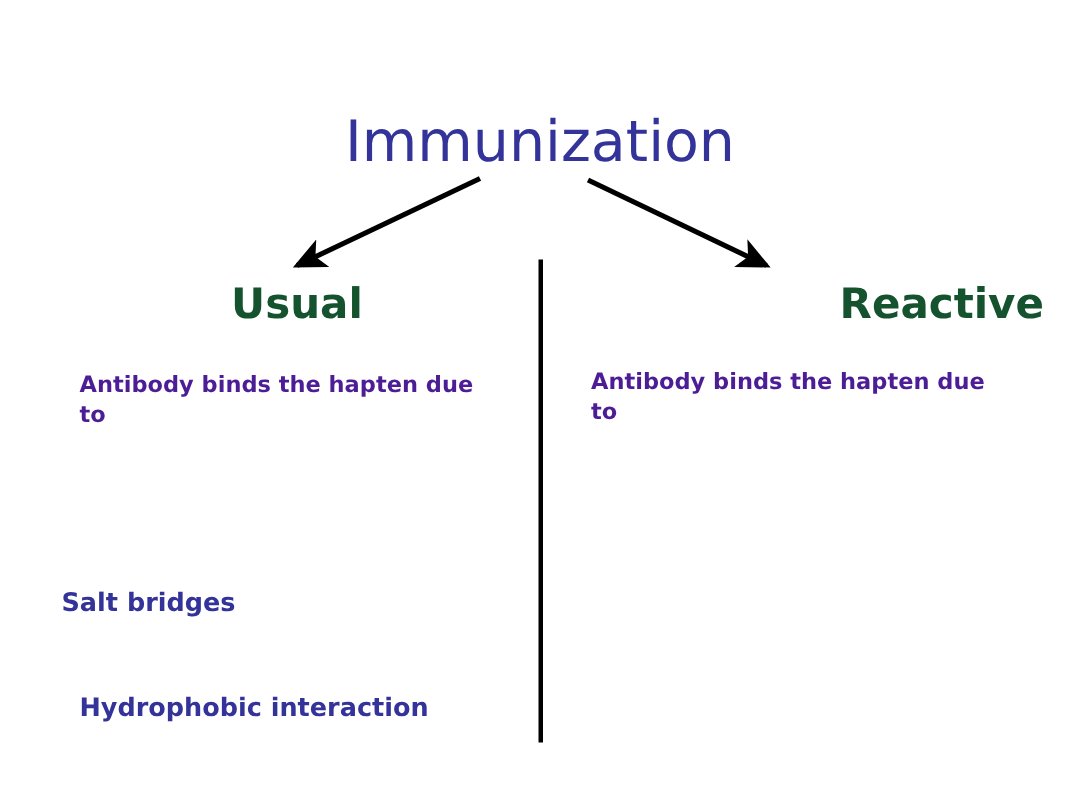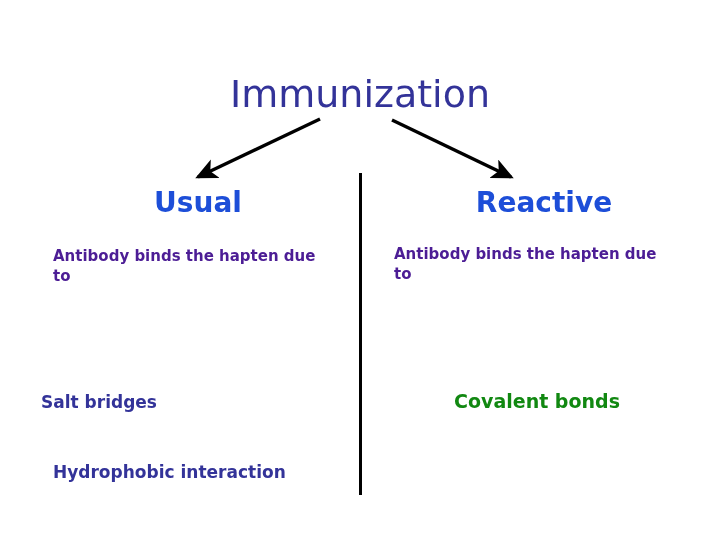--- a/index.html
+++ b/index.html
@@ -59,27 +59,27 @@
   .col {
     position: absolute;
     top: 186px;
   }
   .col-left  { left: 40px;  width: 312px; }
   .col-right { left: 386px; width: 310px; }
 
   .col-head {
     font-size: 28px;
     font-weight: bold;
-    color: #1d4ed8;
+    color: #14532d;
     line-height: 34px;
     text-align: center;
     margin: 0;
   }
   .col-left .col-head  { margin-left: 4px; }
-  .col-right .col-head { margin-left: 6px; }
+  .col-right .col-head { margin-left: 6px; text-align: right; }
 
   .body-line {
     font-size: 15px;
     font-weight: bold;
     line-height: 20px;
     color: #4c1d95;
     margin: 0;
   }
 
   .lead-left {
@@ -149,16 +149,15 @@
     <div class="bond-item bond-salt">Salt bridges</div>
 
     <div class="bond-item bond-phobic">Hydrophobic interaction</div>
   </div>
 
   <div class="col col-right">
     <div class="col-head">Reactive</div>
 
     <div class="body-line lead-right">Antibody binds the hapten due to</div>
 
-    <div class="bond-covalent">Covalent bonds</div>
   </div>
 
 </div>
 
 </body></html>

